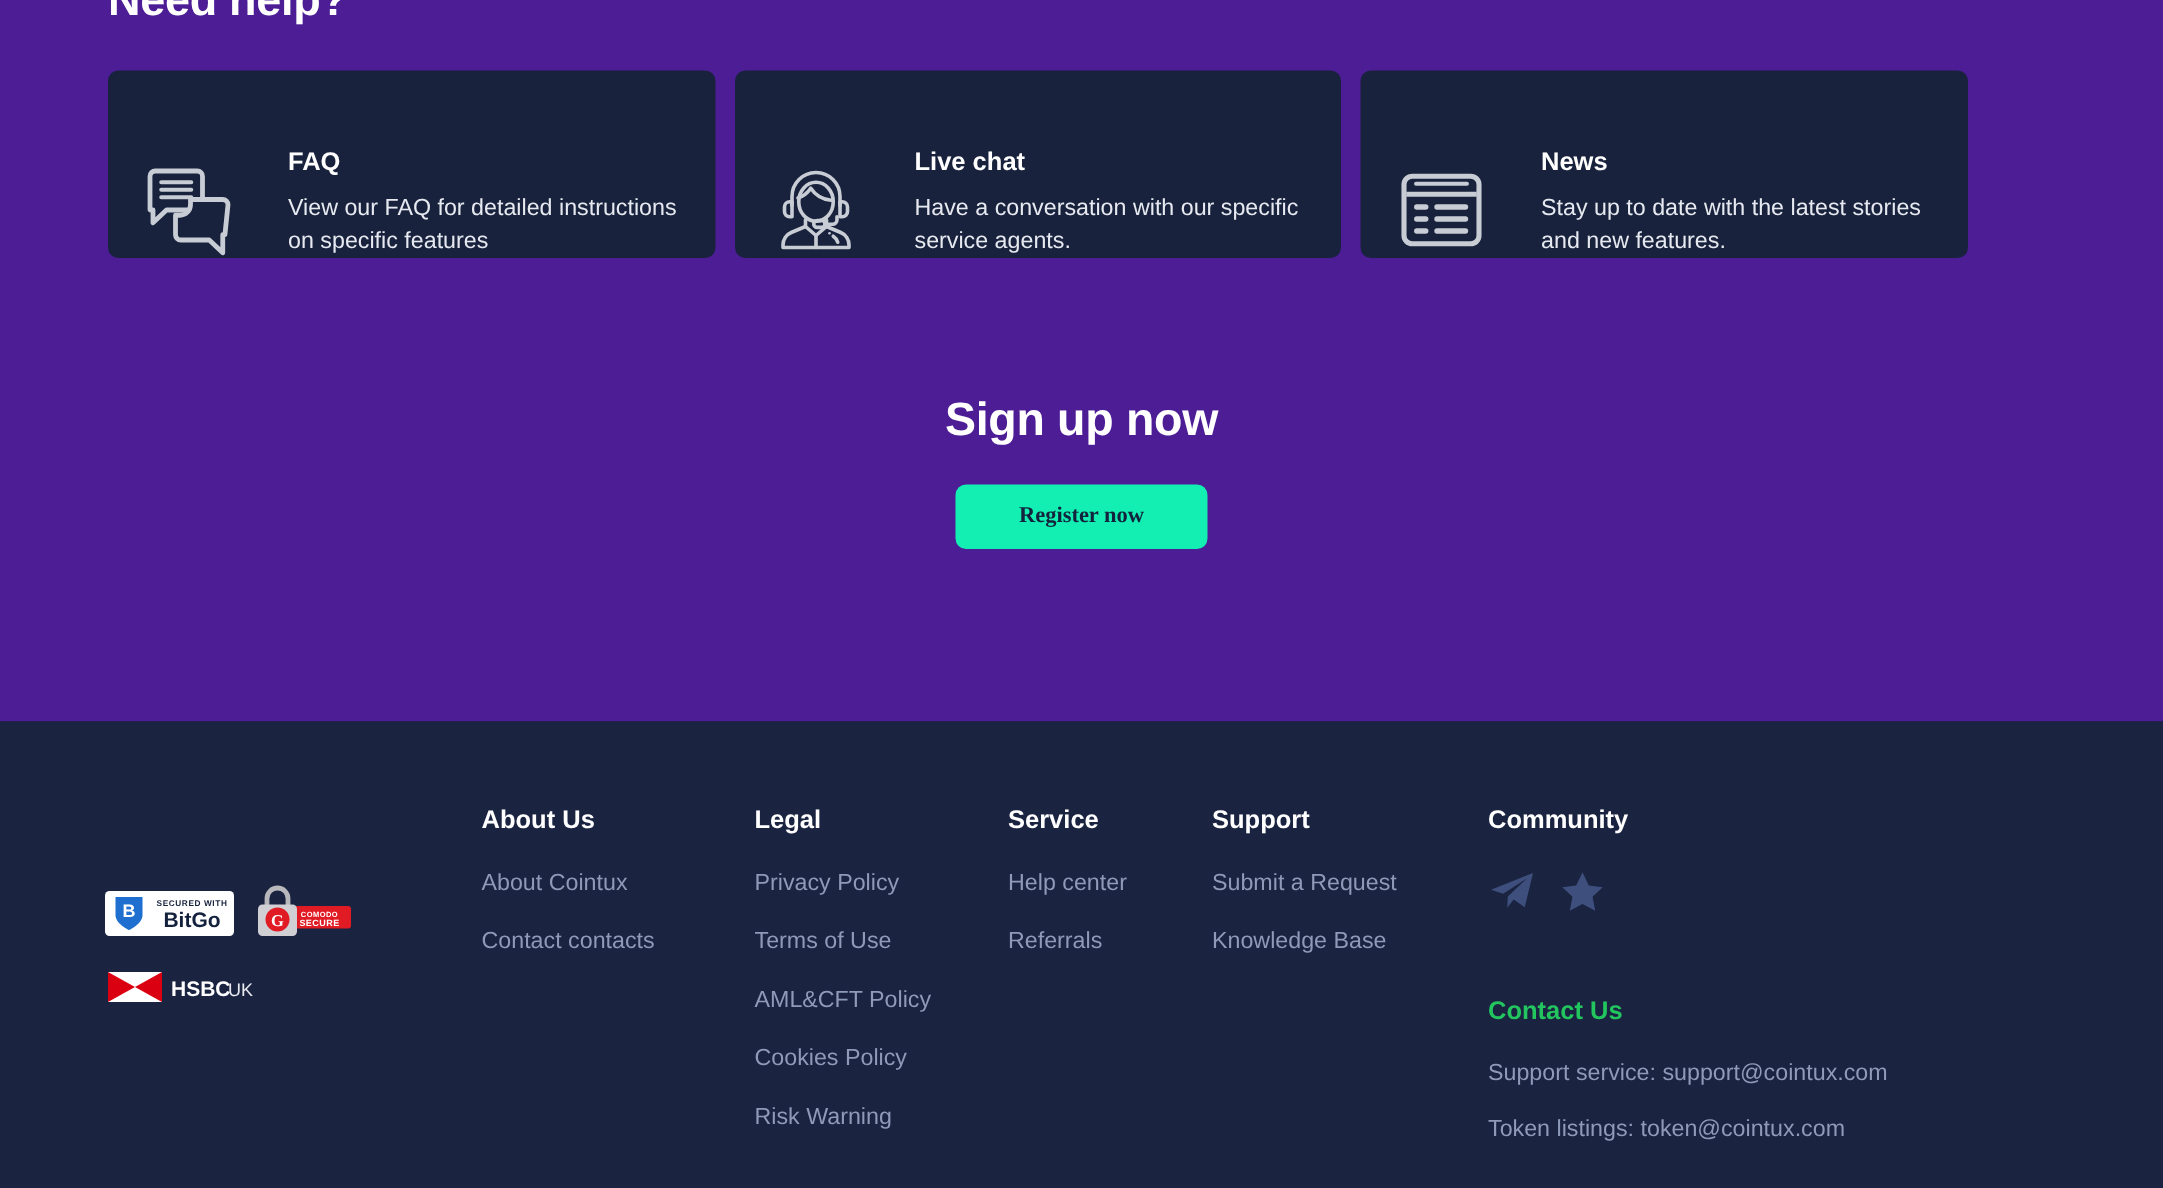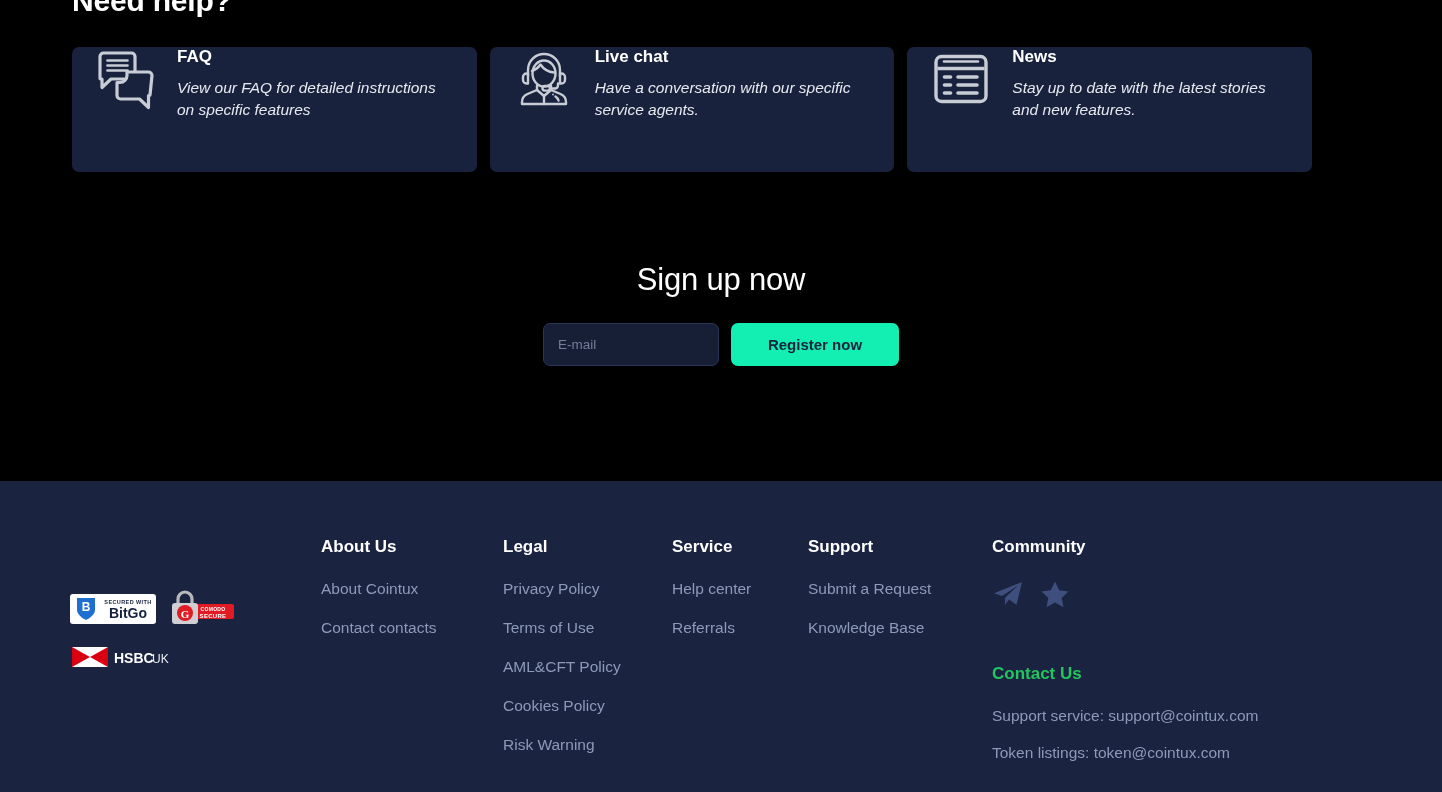--- a/index.html
+++ b/index.html
@@ -17,21 +17,21 @@
   }
 
   .page { position:relative; width:1442px; height:792px; }
 
   
   .help-section {
     position:absolute;
     left:0; top:0;
     width:1442px;
     height:481px;
-    background:#000000;
+    background:#4c1d95;
   }
 
   .help-heading {
     position:absolute;
     left:72px;
     top:-16px;
     font-size:30px;
     font-weight:bold;
     color:#ffffff;
     letter-spacing:-0.2px;
@@ -45,23 +45,23 @@
     height:125px;
     display:flex;
     gap:13px;
   }
 
   .help-card {
     flex:1;
     background:#18223c;
     border-radius:7px;
     display:flex;
-    align-items:flex-start;
+    align-items:flex-end;
     padding-left:22px;
-    gap:19px;
+    gap:34px;
   }
 
   .help-card-icon {
     flex:0 0 auto;
     width:64px;
     height:64px;
     display:flex;
     align-items:center;
     justify-content:center;
   }
@@ -75,35 +75,34 @@
     color:#ffffff;
     margin-bottom:10px;
   }
 
   .help-card-desc {
     font-size:15.5px;
     line-height:1.42;
     color:#e6e9f0;
     font-weight:400;
     max-width:275px;
-    font-style:italic;
   }
 
   
   .signup {
     position:absolute;
     left:0;
     top:262px;
     width:1442px;
     text-align:center;
   }
 
   .signup-title {
     font-size:31px;
-    font-weight:normal;
+    font-weight:bold;
     color:#ffffff;
     letter-spacing:-0.2px;
     margin-bottom:25px;
   }
 
   .signup-form {
     display:flex;
     justify-content:center;
     align-items:center;
     gap:12px;
@@ -126,21 +125,21 @@
 
   .signup-button {
     width:168px;
     height:43px;
     background:#13efb2;
     border:none;
     border-radius:7px;
     color:#13233d;
     font-size:15px;
     font-weight:bold;
-    font-family:Liberation Sans, sans-serif;
+    font-family:Liberation Serif, serif;
     cursor:pointer;
   }
 
   
   .footer {
     position:absolute;
     left:0; top:481px;
     width:1442px;
     height:311px;
     background:#1a2340;
@@ -280,21 +279,20 @@
           <div class="help-card-title">News</div>
           <div class="help-card-desc">Stay up to date with the latest stories and new features.</div>
         </div>
       </div>
 
     </div>
 
     <div class="signup">
       <div class="signup-title">Sign up now</div>
       <div class="signup-form">
-        <input class="signup-input" type="text" placeholder="E-mail" style="">
         <button class="signup-button">Register now</button>
       </div>
     </div>
 
   </div>
 
   <div class="footer">
     <div class="footer-inner">
 
       <div class="brand-col">

